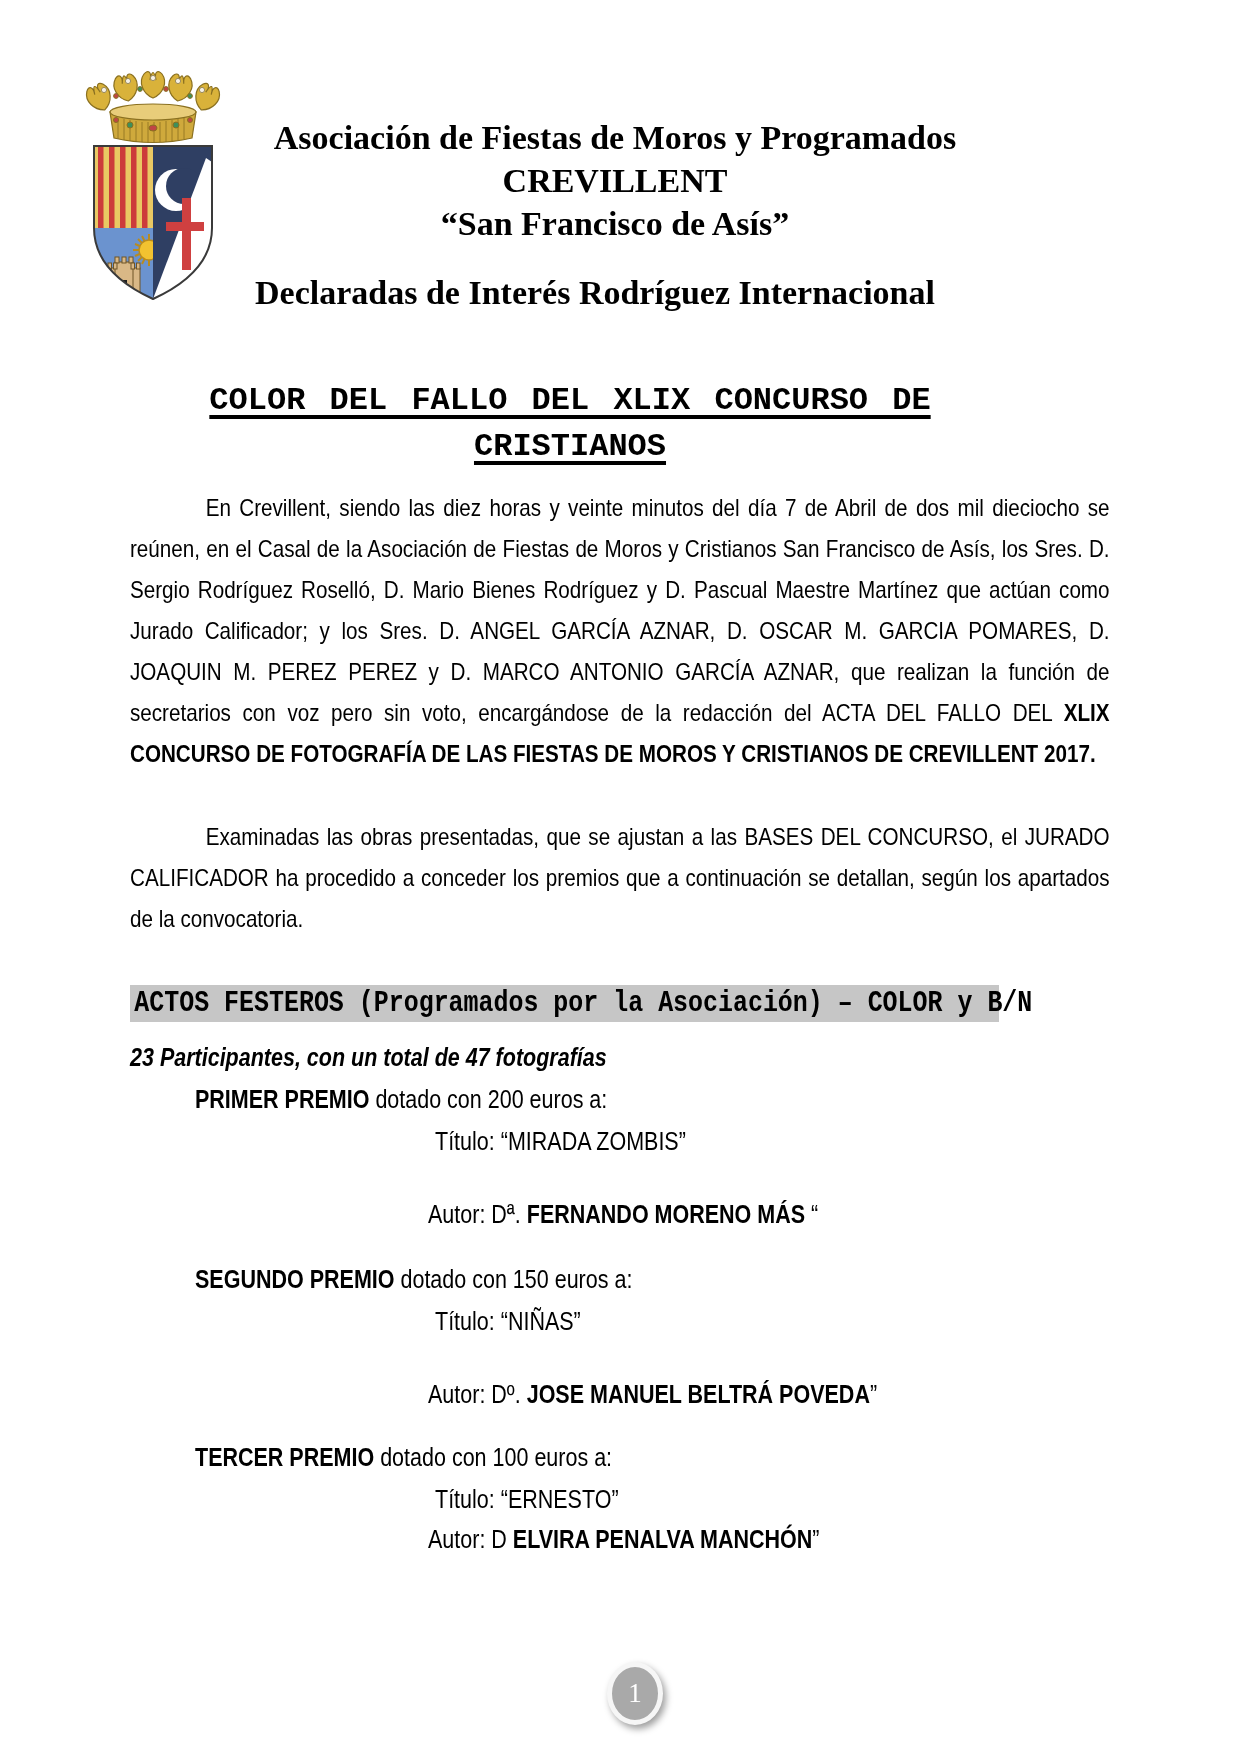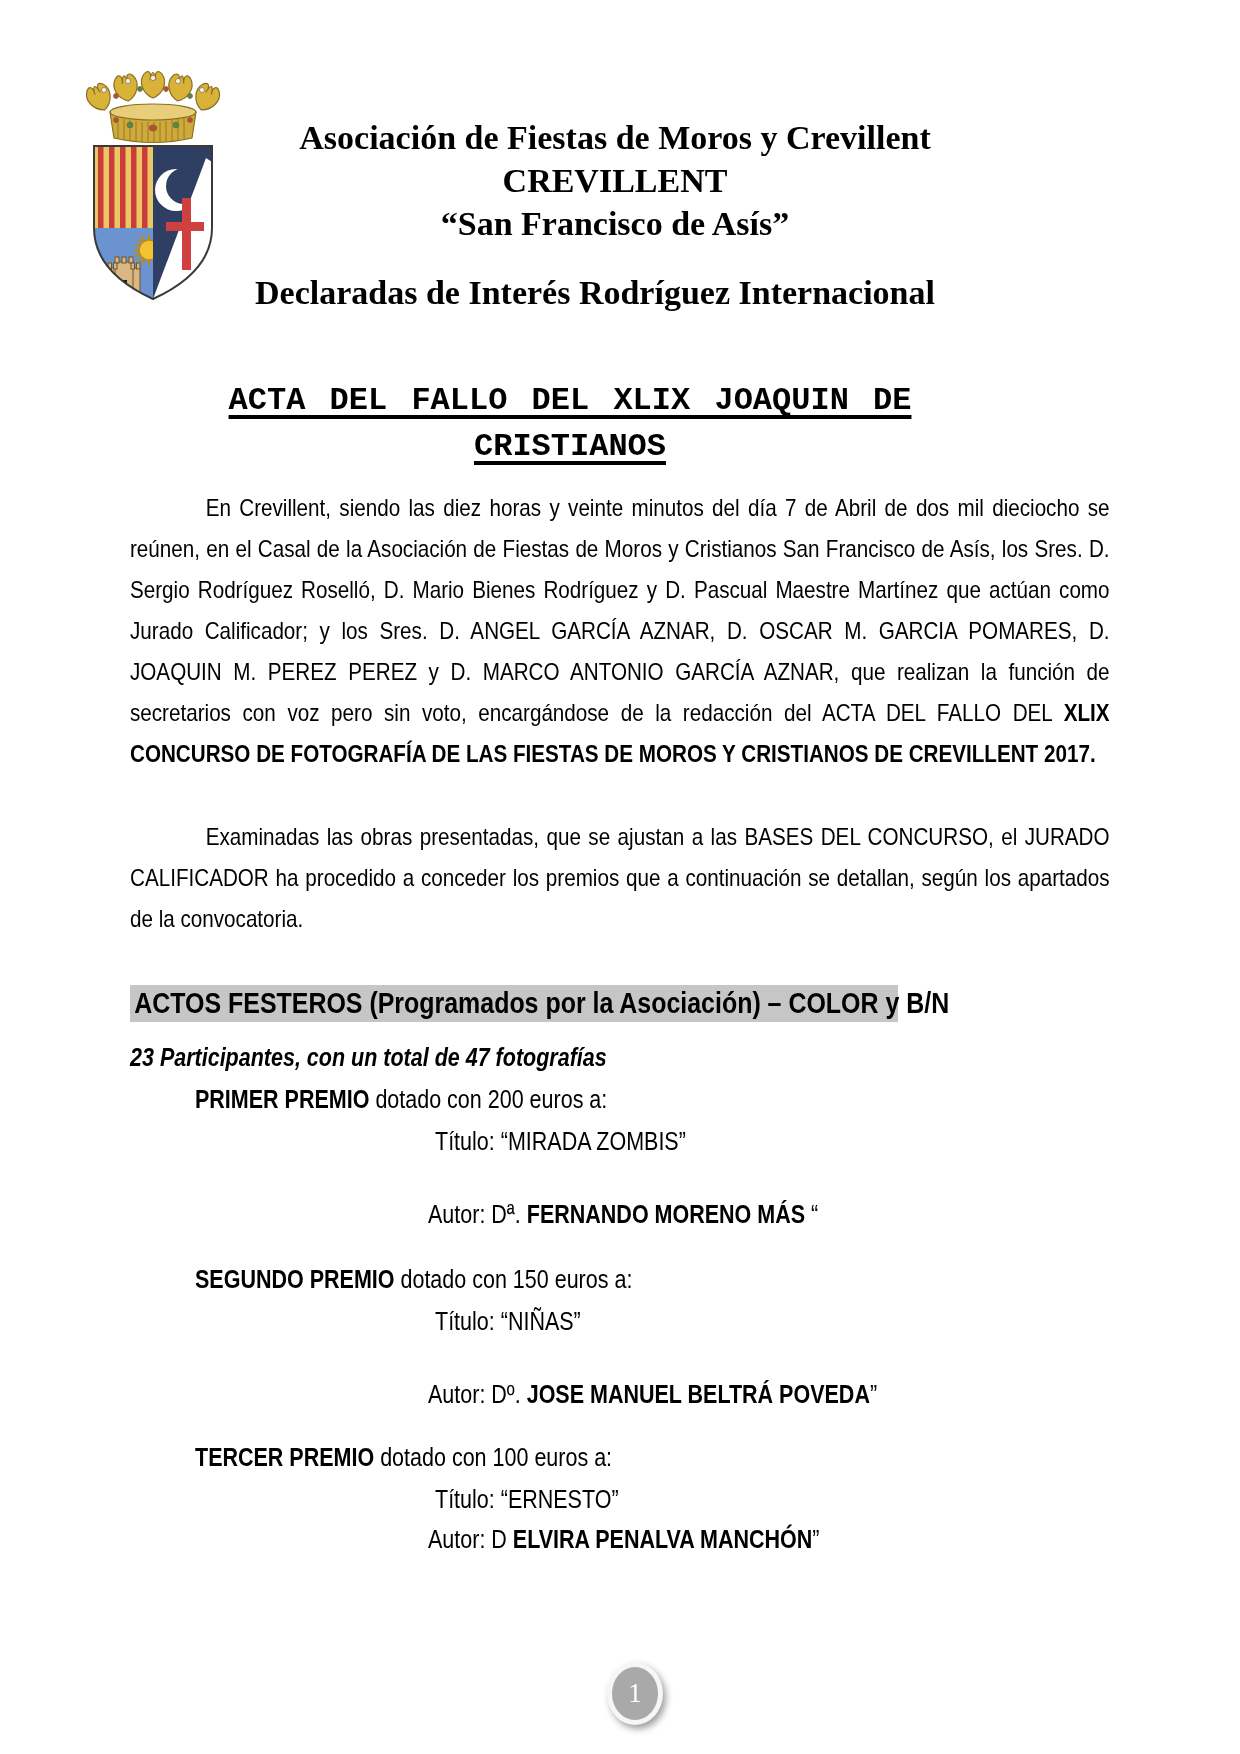--- a/index.html
+++ b/index.html
@@ -32,22 +32,22 @@
     font-size:24px; line-height:41px; text-align:justify; text-indent:88px;
   }
   .aline {
     position:absolute; white-space:nowrap;
     transform:scaleX(0.86); transform-origin:0 0;
     font-size:25px;
   }
   .bb { font-weight:bold; }
   
   .bar {
-    position:absolute; left:130px; top:985px; width:768px; height:37px;
-    background:#c6c6c6; display:flex; align-items:center;
+    position:absolute; left:130px; top:985px; width:869px; height:37px;
+    background:#c6c6c6; display:flex; align-items:center;font-family:Liberation Mono, monospace;
   }
   .bar-text {
     display:inline-block; transform:scaleX(0.86); transform-origin:0 0;
     font-weight:bold; font-size:29px; padding-left:5px; white-space:nowrap;
   }
   .participants { font-weight:bold; font-style:italic; }
   
   .badge {
     position:absolute; left:607px; top:1662px; width:46px; height:53px;
     border-radius:50%; background:#a9a9a9; border:5px solid #f6f6f6;
@@ -151,29 +151,29 @@
         <g fill="#cf4040">
           <rect x="112" y="148" width="9" height="72"></rect>
           <rect x="96" y="172" width="38" height="9"></rect>
         </g>
       </g>
       <path d="M24,96 L142,96 L142,178 Q142,222 83,249 Q24,222 24,178 Z" fill="none" stroke="#3a3a3a" stroke-width="2"></path>
     </svg>
   </div>
 
   <div class="org">
-    <div>Asociación de Fiestas de Moros y Crevillent</div>
+    <div>Asociación de Fiestas de Moros y Programados</div>
     <div>CREVILLENT</div>
     <div>“San Francisco de Asís”</div>
   </div>
 
   <div class="declaration">Declaradas de Interés Rodríguez Internacional</div>
 
   <div class="doc-title">
-    <span class="u">ACTA DEL FALLO DEL XLIX JOAQUIN DE</span><br>
+    <span class="u">COLOR DEL FALLO DEL XLIX CONCURSO DE</span><br>
     <span class="u">CRISTIANOS</span>
   </div>
 
   <div class="para" style="top:487px">
     <span>En Crevillent, siendo las diez horas y veinte minutos del día 7  de Abril de dos mil dieciocho se reúnen, en el Casal de la Asociación de Fiestas de Moros y Cristianos San Francisco de Asís, los Sres. D. Sergio Rodríguez Roselló, D. Mario Bienes Rodríguez y D. Pascual Maestre Martínez que actúan como Jurado Calificador; y los Sres. D. ANGEL GARCÍA AZNAR, D. OSCAR M. GARCIA POMARES, D. JOAQUIN M. PEREZ PEREZ y D. MARCO ANTONIO GARCÍA AZNAR, que realizan la función de secretarios con voz pero sin voto, encargándose de la redacción del ACTA DEL FALLO DEL </span><b>XLIX CONCURSO DE FOTOGRAFÍA DE LAS FIESTAS DE MOROS Y CRISTIANOS DE CREVILLENT 2017.</b>
   </div>
 
   <div class="para" style="top:816px">
     <span>Examinadas las obras presentadas, que se ajustan a las BASES DEL CONCURSO, el JURADO CALIFICADOR ha procedido a conceder los premios que a continuación se detallan, según los apartados de la convocatoria.</span>
   </div>

